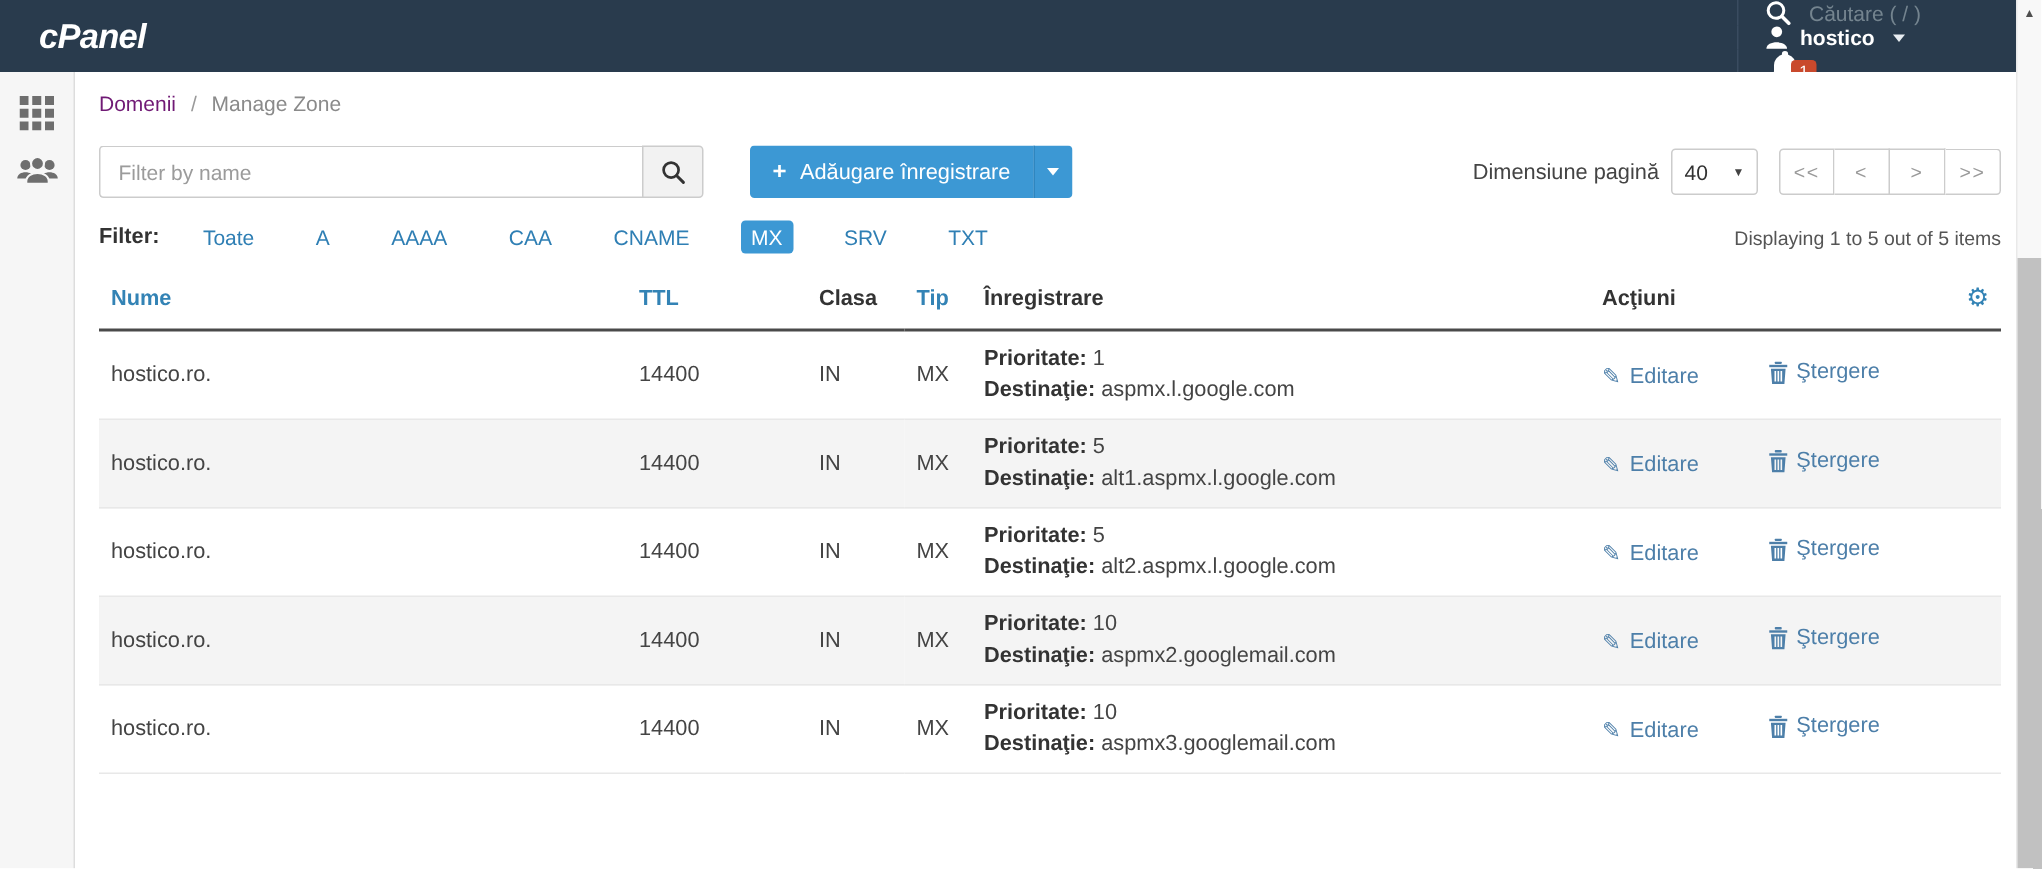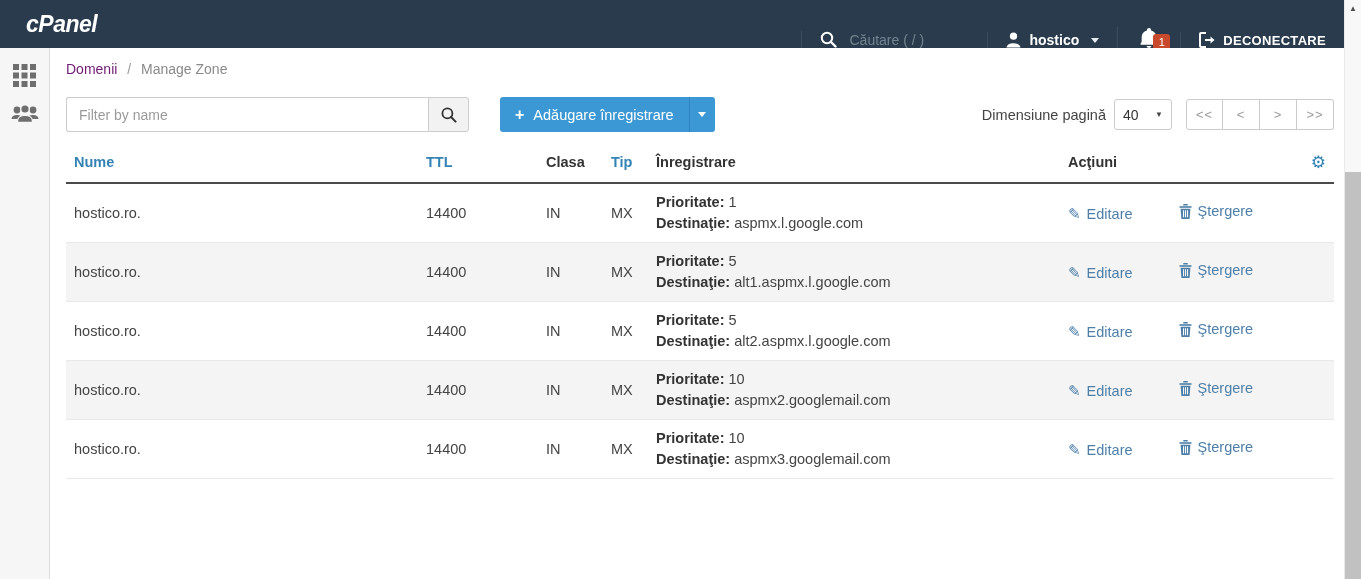--- a/index.html
+++ b/index.html
@@ -5,21 +5,21 @@
   * { margin:0; padding:0; box-sizing:border-box; }
   html,body { width:1361px; height:579px; }
   body { font-family:"Liberation Sans","DejaVu Sans",sans-serif; background:#fff; overflow:hidden; }
   .app { position:relative; width:1361px; height:579px; background:#fff; overflow:hidden; }
 
   
   .topnav { position:absolute; top:0; left:0; width:1344px; height:48px; background:#293b4d;
             display:flex; align-items:center; justify-content:space-between; }
   .logo { margin-left:26px; color:#fff; font-size:23px; font-weight:700; font-style:italic;
           letter-spacing:-0.5px; }
-  .nav-right { display:flex; height:100%; align-items:flex-end; }
+  .nav-right { display:flex; height:100%; align-items:flex-start;flex-direction:column; }
   .nav-sec { display:flex; align-items:center; padding:0 18px; border-left:1px solid #3a4c60; }
   .nav-search input { background:transparent; border:none; outline:none; width:120px;
           font-size:14px; color:#b9c4cf; font-family:inherit; }
   .nav-search input::placeholder { color:#74848f; }
   .nav-search .mag { margin-right:12px; }
   .nav-user { color:#fff; font-size:14px; font-weight:700; gap:8px; cursor:pointer; }
   .caret-down { width:0; height:0; border-left:4px solid transparent; border-right:4px solid transparent;
           border-top:5px solid #e8edf2; margin-left:4px; }
   .nav-bell { position:relative; cursor:pointer; padding:0 22px; }
   .badge { position:absolute; top:7px; right:10px; min-width:17px; height:17px; background:#c9492c;
@@ -222,20 +222,32 @@
         </div>
         <div class="pager">
           <button class="pager-btn">&lt;&lt;</button>
           <button class="pager-btn">&lt;</button>
           <button class="pager-btn">&gt;</button>
           <button class="pager-btn">&gt;&gt;</button>
         </div>
       </div>
     </div>
 
+    <div class="filters-row">
+      <span class="filters-label">Filter:</span>
+      <a href="#" class="filter-link">Toate</a>
+      <a href="#" class="filter-link">A</a>
+      <a href="#" class="filter-link">AAAA</a>
+      <a href="#" class="filter-link">CAA</a>
+      <a href="#" class="filter-link">CNAME</a>
+      <a href="#" class="filter-link active">MX</a>
+      <a href="#" class="filter-link">SRV</a>
+      <a href="#" class="filter-link">TXT</a>
+      <span class="displaying">Displaying 1 to 5 out of 5 items</span>
+    </div>
 
     <table>
       <colgroup>
         <col style="width:352px">
           <col style="width:120px">
           <col style="width:65px">
         <col style="width:45px">
           <col style="width:412px">
           <col style="width:230px">
           <col>

